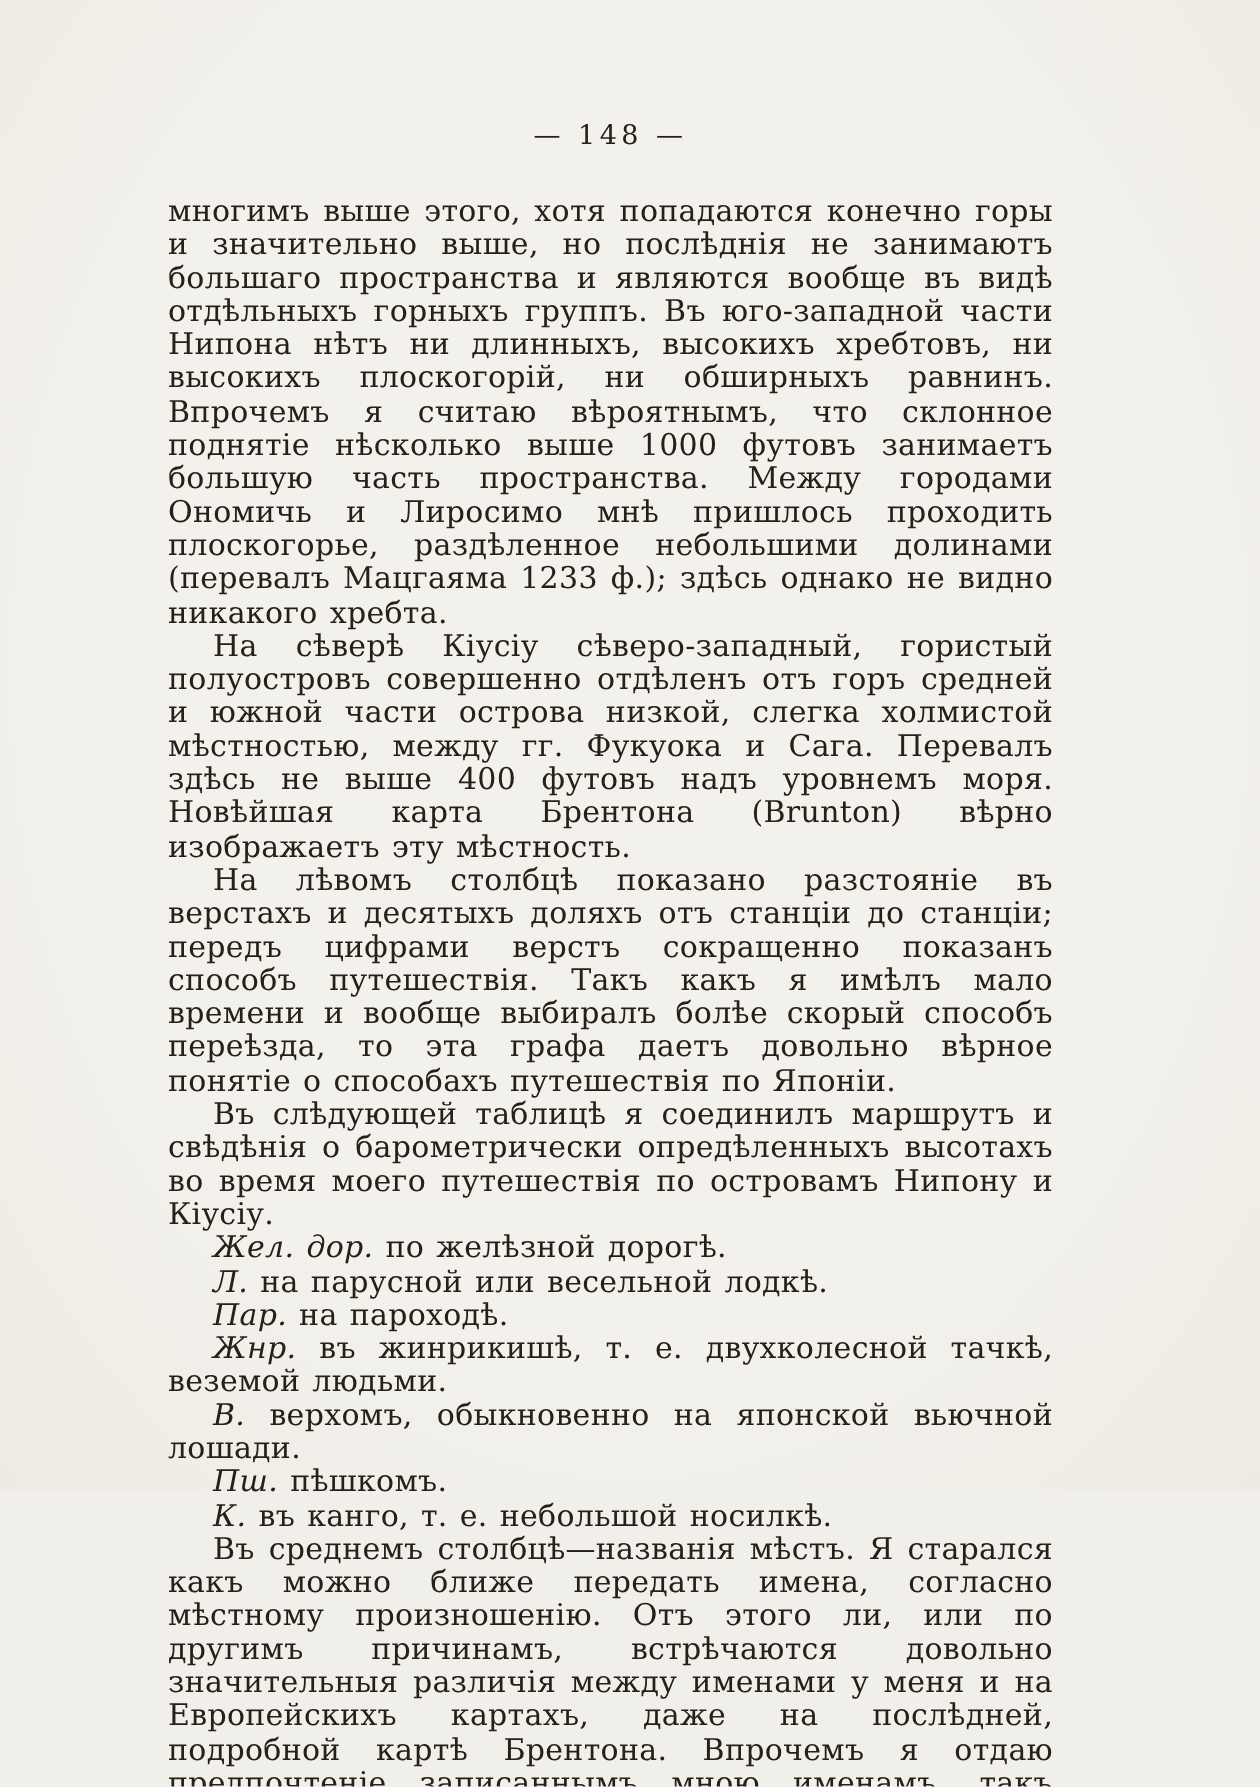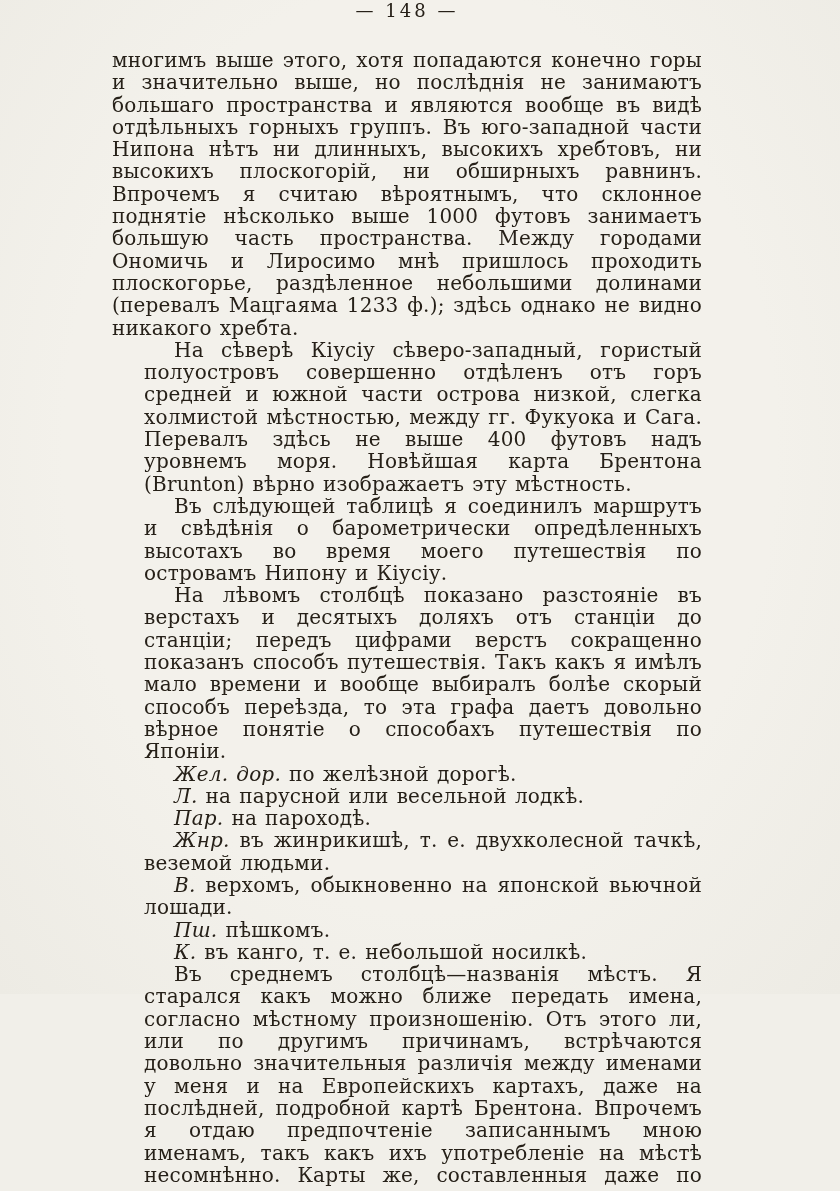--- a/index.html
+++ b/index.html
@@ -7,54 +7,55 @@
   body {
     height: 1191px;
     background: #f1efe9;
     font-family: "DejaVu Serif", "Liberation Serif", serif;
     color: #262018;
     overflow: hidden;
   }
   .page {
     width: 840px;
     height: 994px;
+    padding-top: 80px;
     background: radial-gradient(ellipse at 50% 45%, #f3f1eb 60%, #edebe4 100%);
   }
   .page-number {
     width: 590px;
     margin-left: 112px;
     text-align: center;
     font-size: 18px;
     letter-spacing: 3px;
     margin-bottom: 28px;
   }
   .text-block {
     width: 590px;
     margin-left: 112px;
     font-size: 20px;
     line-height: 22.3px;
     text-align: justify;
     word-spacing: 1.5px;
     letter-spacing: 0.2px;
   }
   .para { margin: 0; }
-  .indent { text-indent: 30px; margin-left: 32px; }
+  .indent { text-indent: 30px; }
   .abbr { font-style: italic; }
 </style>
 </head>
 <body>
 
 <div class="page">
   <div class="page-number">— 148 —</div>
 
   <div class="text-block">
     <p class="para">многимъ выше этого, хотя попадаются конечно горы и значительно выше, но послѣднія не занимаютъ большаго пространства и являются вообще въ видѣ отдѣльныхъ горныхъ группъ. Въ юго-западной части Нипона нѣтъ ни длинныхъ, высокихъ хребтовъ, ни высокихъ плоскогорій, ни обширныхъ равнинъ. Впрочемъ я считаю вѣроятнымъ, что склонное поднятіе нѣсколько выше 1000 футовъ занимаетъ большую часть пространства. Между городами Ономичь и Лиросимо мнѣ пришлось проходить плоскогорье, раздѣленное небольшими долинами (перевалъ Мацгаяма 1233 ф.); здѣсь однако не видно никакого хребта.</p>
     <p class="para indent">На сѣверѣ Кіусіу сѣверо-западный, гористый полуостровъ совершенно отдѣленъ отъ горъ средней и южной части острова низкой, слегка холмистой мѣстностью, между гг. Фукуока и Сага. Перевалъ здѣсь не выше 400 футовъ надъ уровнемъ моря. Новѣйшая карта Брентона (Brunton) вѣрно изображаетъ эту мѣстность.</p>
+    <p class="para indent">На лѣвомъ столбцѣ показано разстояніе въ верстахъ и десятыхъ доляхъ отъ станціи до станціи; передъ цифрами верстъ сокращенно показанъ способъ путешествія. Такъ какъ я имѣлъ мало времени и вообще выбиралъ болѣе скорый способъ переѣзда, то эта графа даетъ довольно вѣрное понятіе о способахъ путешествія по Японіи.</p>
     <p class="para indent">Въ слѣдующей таблицѣ я соединилъ маршрутъ и свѣдѣнія о барометрически опредѣленныхъ высотахъ во время моего путешествія по островамъ Нипону и Кіусіу.</p>
-    <p class="para indent">На лѣвомъ столбцѣ показано разстояніе въ верстахъ и десятыхъ доляхъ отъ станціи до станціи; передъ цифрами верстъ сокращенно показанъ способъ путешествія. Такъ какъ я имѣлъ мало времени и вообще выбиралъ болѣе скорый способъ переѣзда, то эта графа даетъ довольно вѣрное понятіе о способахъ путешествія по Японіи.</p>
 
     <p class="para indent"><span class="abbr">Жел. дор.</span> <span>по желѣзной дорогѣ.</span></p>
     <p class="para indent"><span class="abbr">Л.</span> <span>на парусной или весельной лодкѣ.</span></p>
     <p class="para indent"><span class="abbr">Пар.</span> <span>на пароходѣ.</span></p>
     <p class="para indent"><span class="abbr">Жнр.</span> <span>въ жинрикишѣ, т. е. двухколесной тачкѣ, веземой людьми.</span></p>
     <p class="para indent"><span class="abbr">В.</span> <span>верхомъ, обыкновенно на японской вьючной лошади.</span></p>
     <p class="para indent"><span class="abbr">Пш.</span> <span>пѣшкомъ.</span></p>
     <p class="para indent"><span class="abbr">К.</span> <span>въ канго, т. е. небольшой носилкѣ.</span></p>
 
     <p class="para indent">Въ среднемъ столбцѣ—названія мѣстъ. Я старался какъ можно ближе передать имена, согласно мѣстному произношенію. Отъ этого ли, или по другимъ причинамъ, встрѣчаются довольно значительныя различія между именами у меня и на Европейскихъ картахъ, даже на послѣдней, подробной картѣ Брентона. Впрочемъ я отдаю предпочтеніе записаннымъ мною именамъ, такъ какъ ихъ употребленіе на мѣстѣ несомнѣнно. Карты же, составленныя даже по япон-</p>

